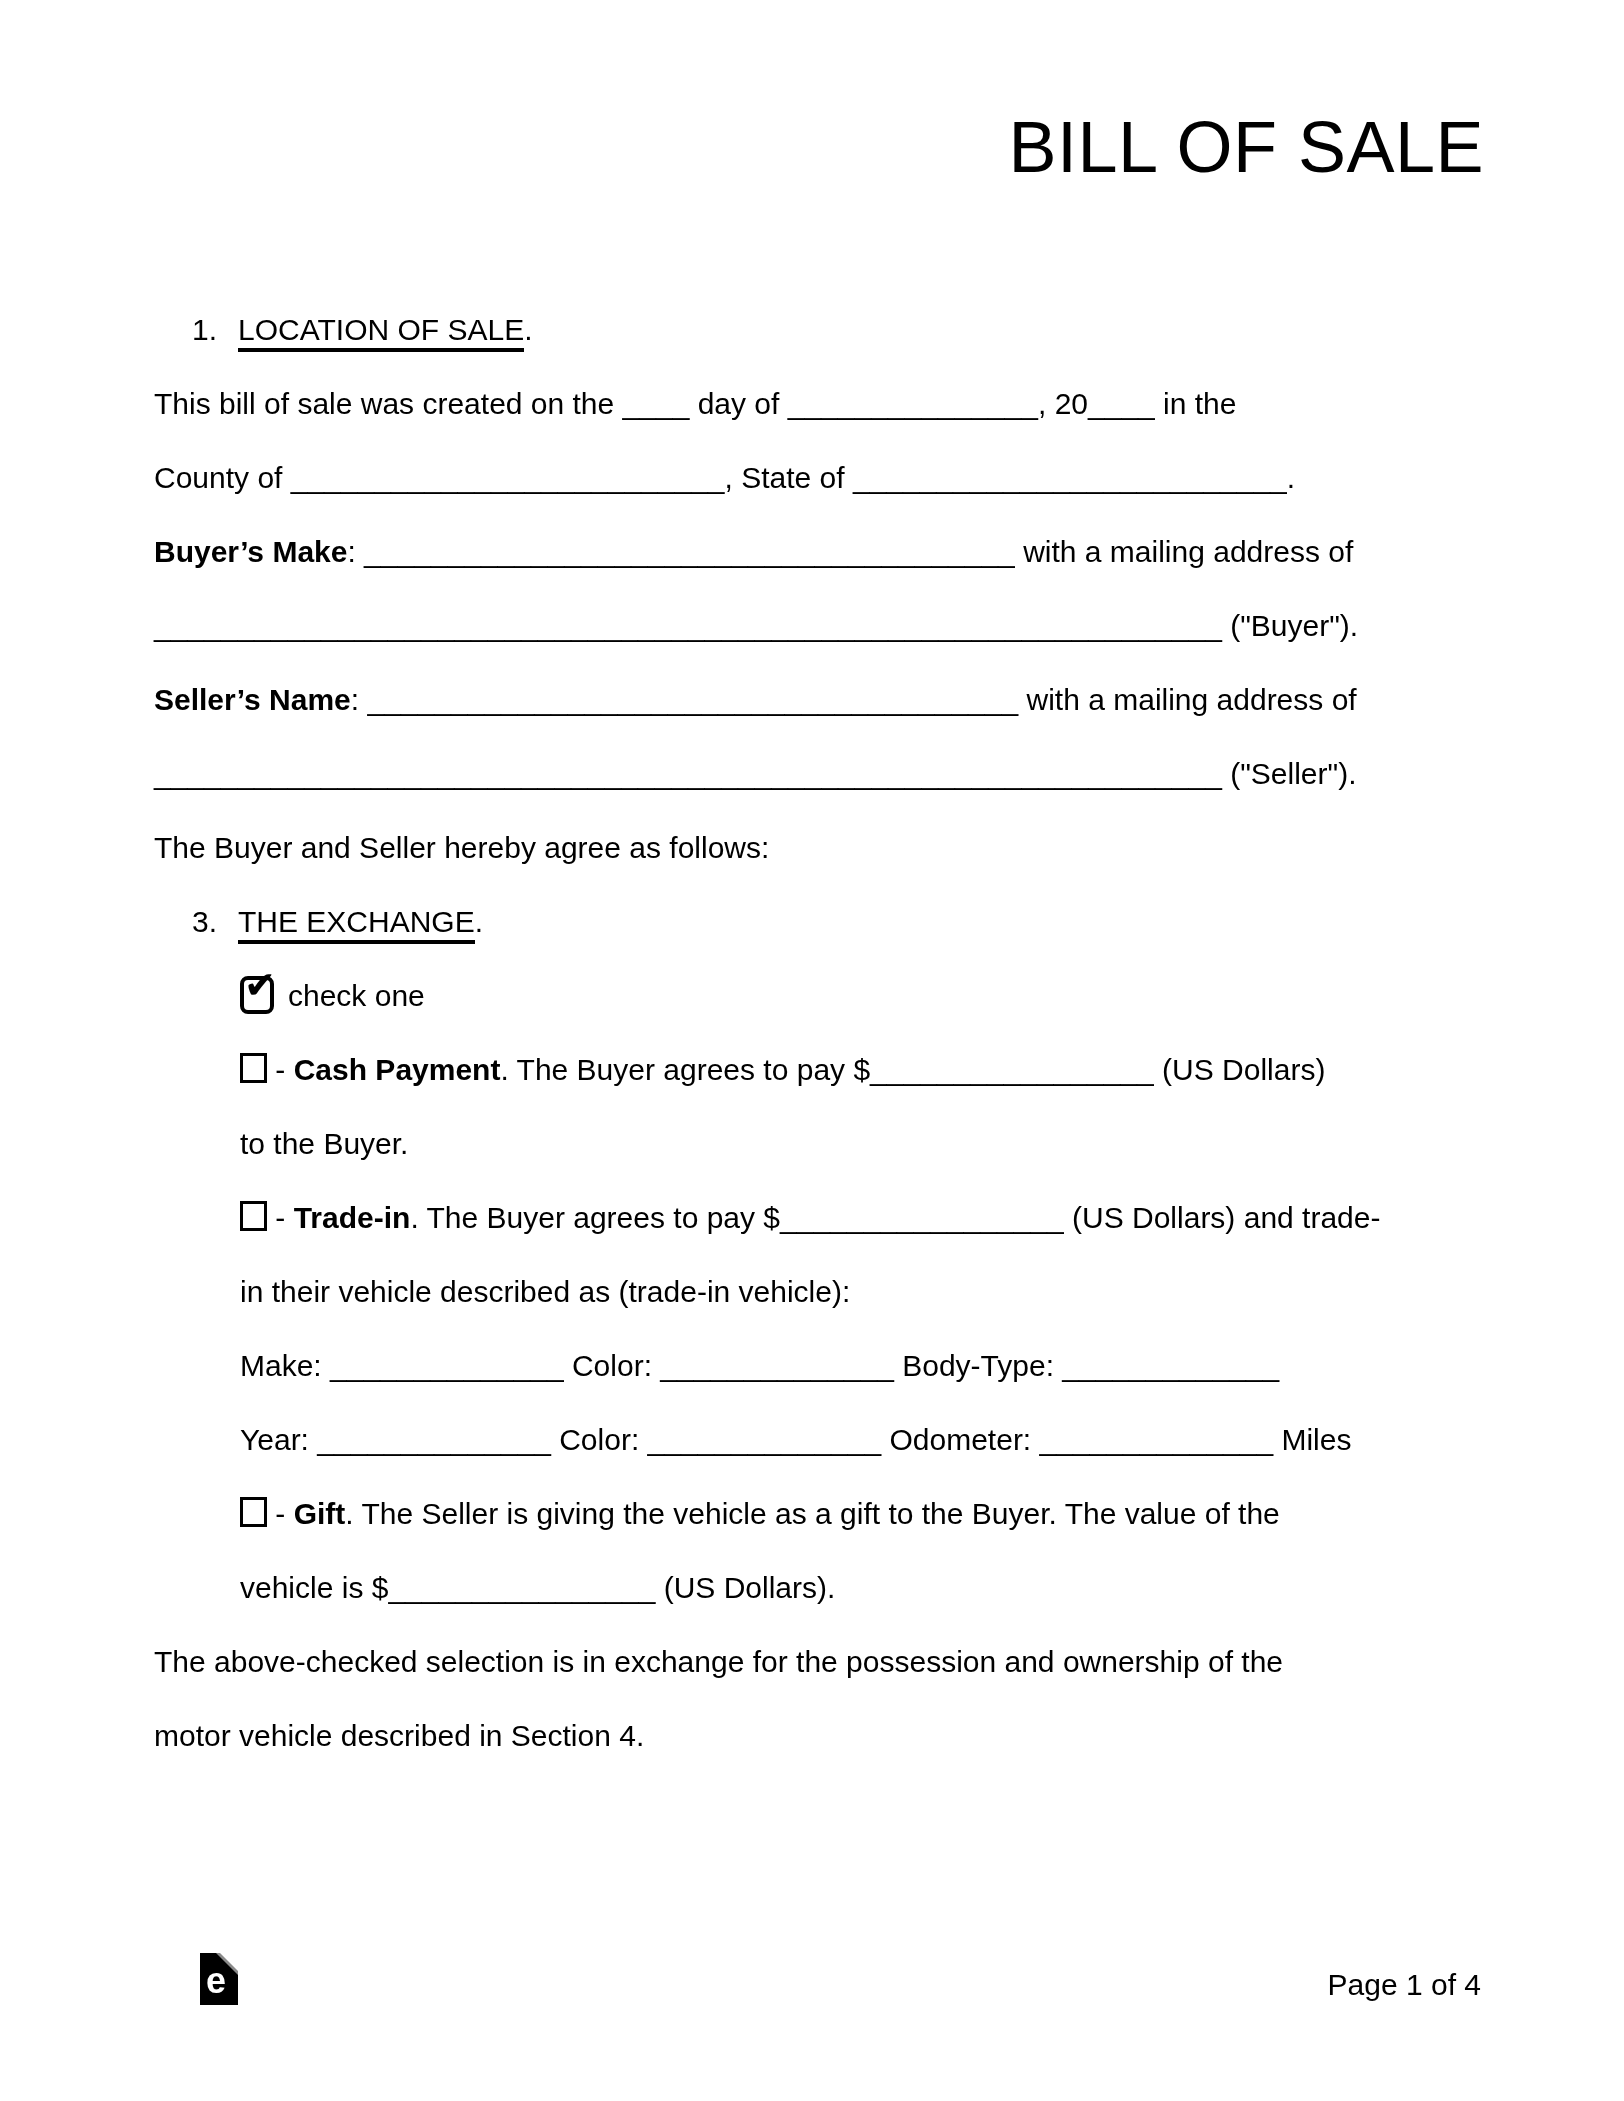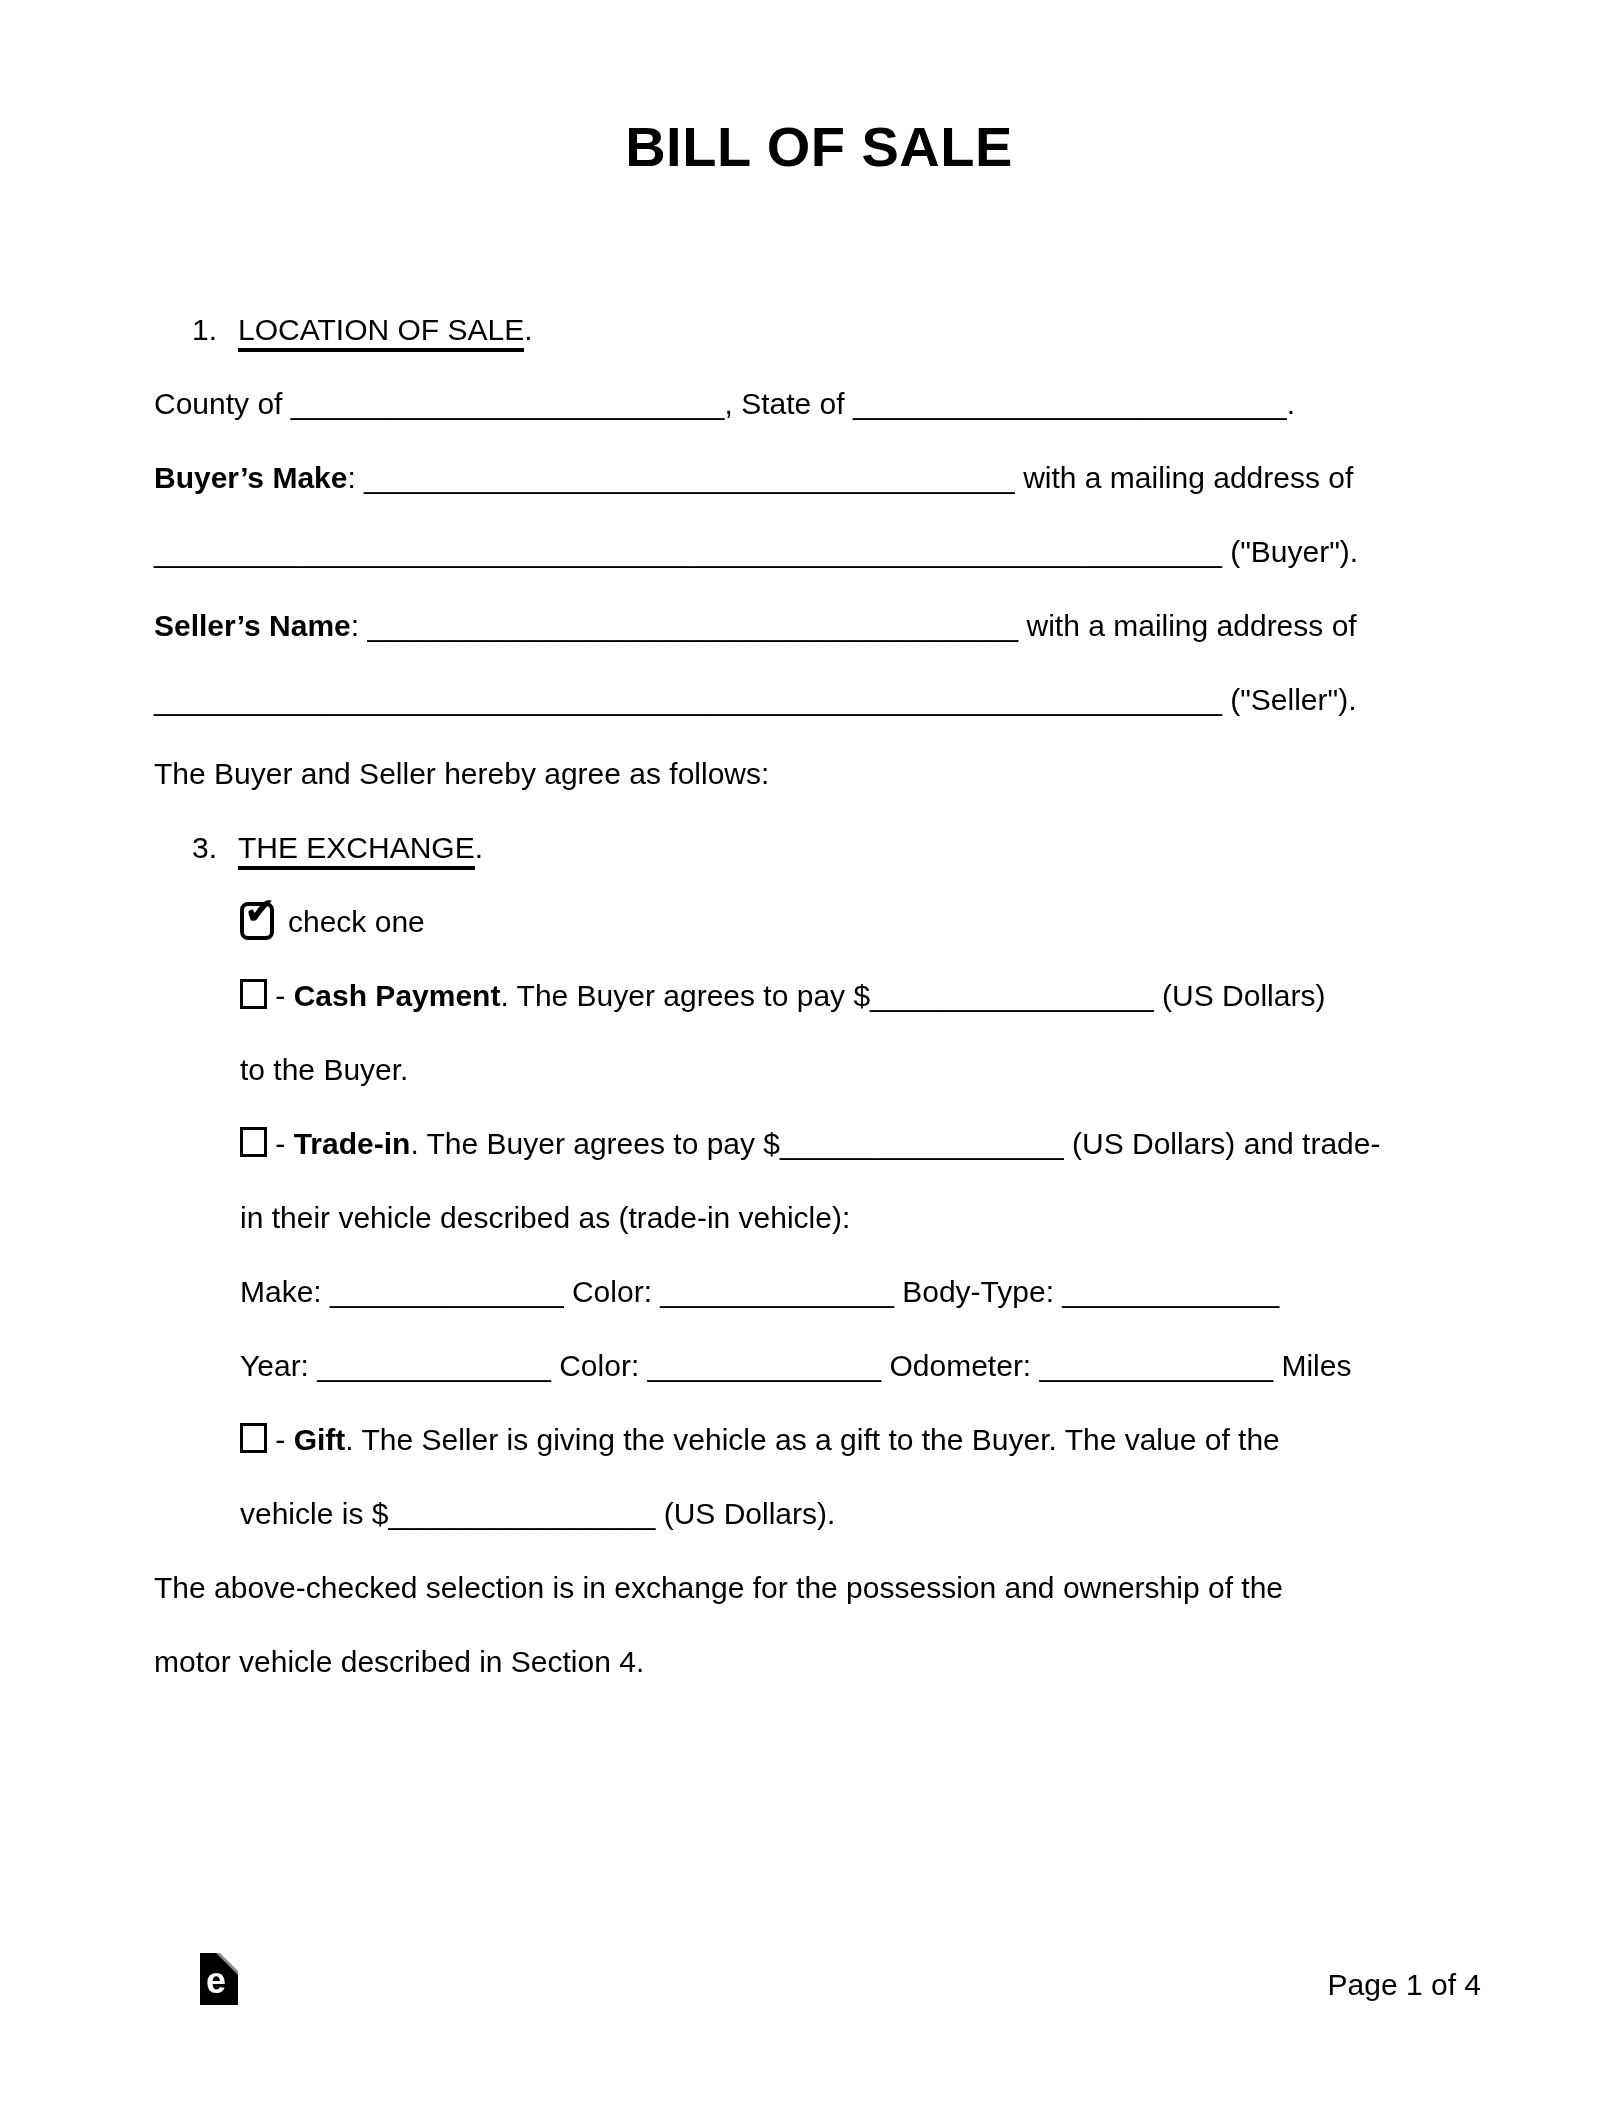--- a/index.html
+++ b/index.html
@@ -15,23 +15,23 @@
   }
   .content {
     position: absolute;
     left: 154px;
     top: 0;
     width: 1330px;
     padding-top: 116px;
   }
   .title {
     margin: 0;
-    text-align: center;
-    font-size: 56px;
-    font-weight: bold;
+    text-align: right;
+    font-size: 72px;
+    font-weight: normal;
     line-height: 62px;
     letter-spacing: 0.5px;
   }
   .lines { margin-top: 115px; }
   .line {
     height: 74px;
     line-height: 74px;
     white-space: pre;
   }
   .indent-num { padding-left: 38px; }
@@ -117,20 +117,21 @@
 </head>
 <body>
 
 <div class="page">
   <div class="content">
     <h1 class="title">BILL OF SALE</h1>
 
     <div class="lines">
 
       <div class="line indent-num"><span class="secnum">1.</span><span class="underlined">LOCATION OF SALE</span><span>.</span></div>
+      <div class="line">This bill of sale was created on the ____ day of _______________, 20____ in the</div>
       <div class="line">County of __________________________, State of __________________________.</div>
 
       <div class="line"><span class="bold">Buyer’s Make</span><span>: _______________________________________ with a mailing address of</span></div>
       <div class="line">________________________________________________________________ ("Buyer").</div>
       <div class="line"><span class="bold">Seller’s Name</span><span>: _______________________________________ with a mailing address of</span></div>
       <div class="line">________________________________________________________________ ("Seller").</div>
       <div class="line">The Buyer and Seller hereby agree as follows:</div>
 
       <div class="line indent-num"><span class="secnum">3.</span><span class="underlined">THE EXCHANGE</span><span>.</span></div>
 

